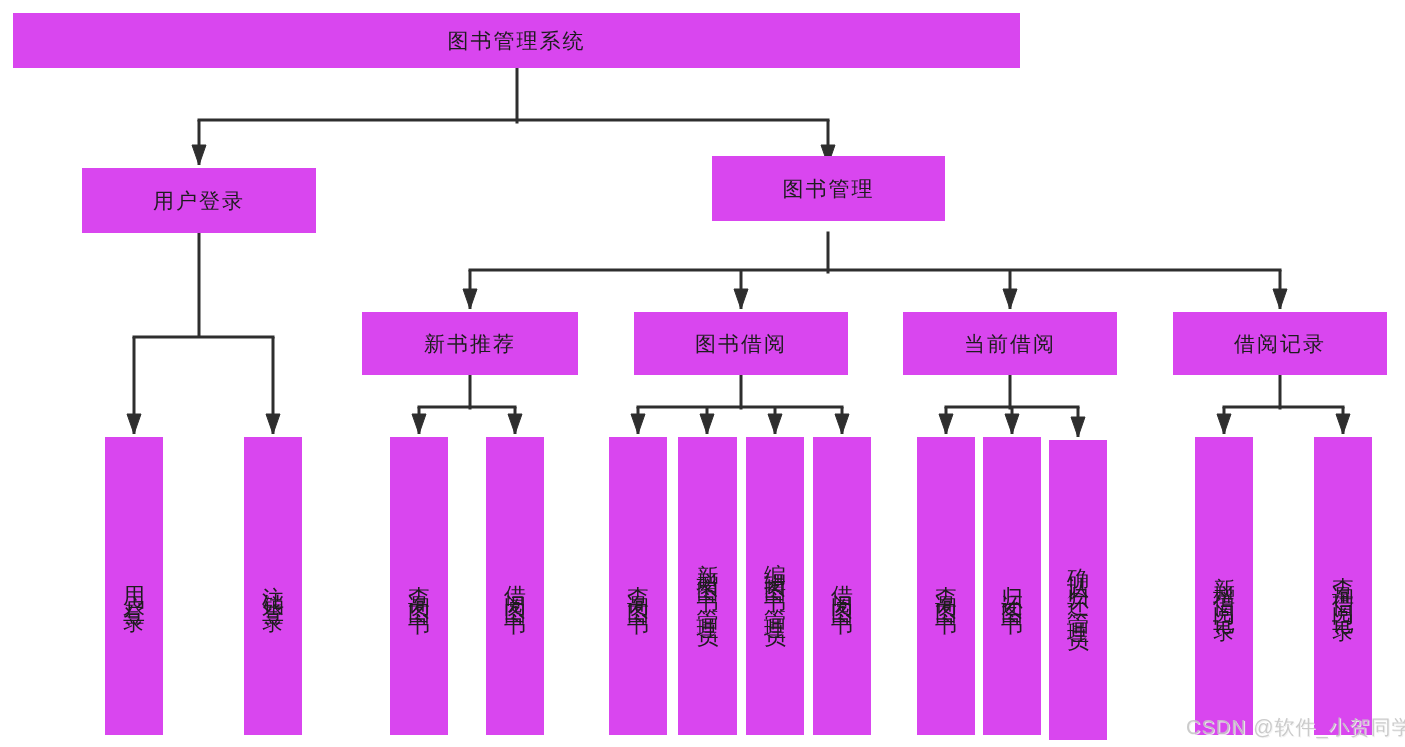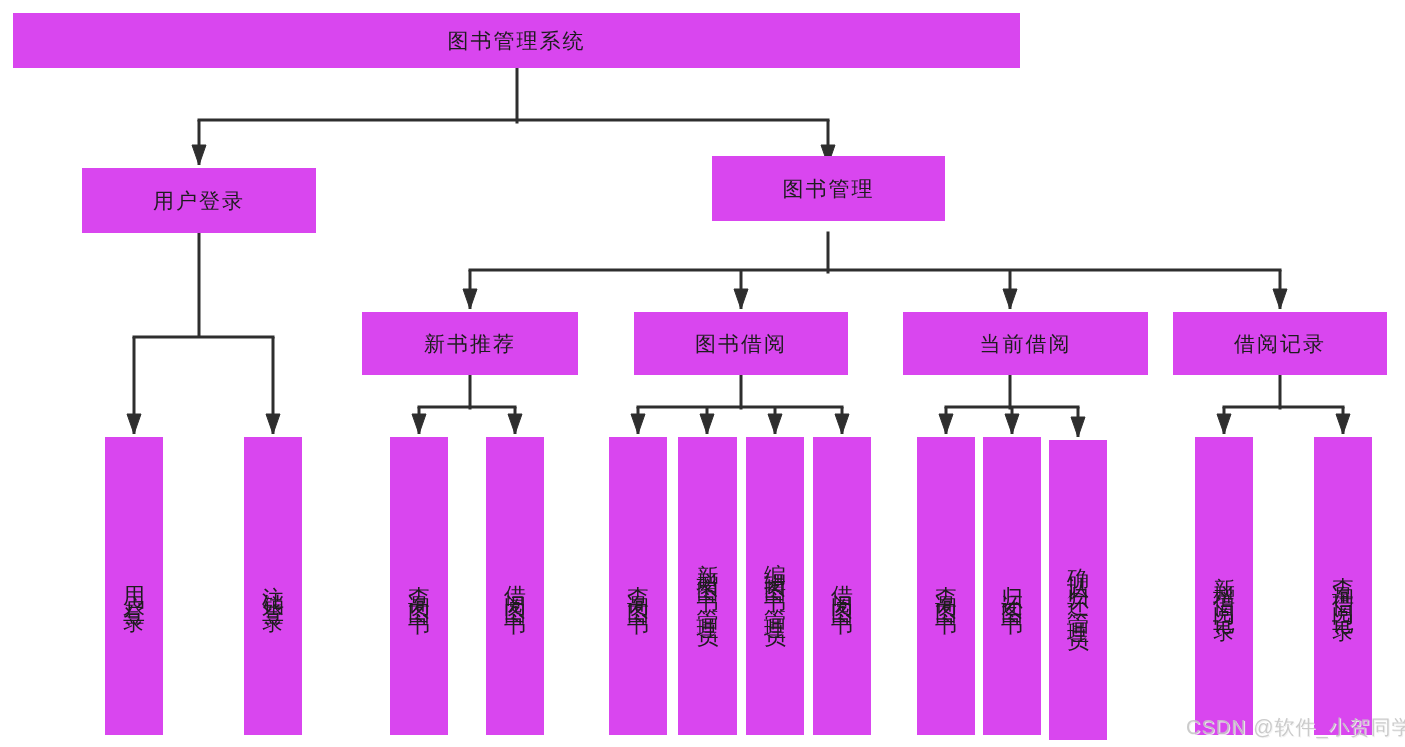--- a/index.html
+++ b/index.html
@@ -84,21 +84,21 @@
     </g>
   </svg>
 
   <div class="node hnode" style="left:13px;top:13px;width:1007px;height:55px;">图书管理系统</div>
 
   <div class="node hnode" style="left:82px;top:168px;width:234px;height:65px;">用户登录</div>
   <div class="node hnode" style="left:712px;top:156px;width:233px;height:65px;">图书管理</div>
 
   <div class="node hnode" style="left:362px;top:312px;width:216px;height:63px;">新书推荐</div>
   <div class="node hnode" style="left:634px;top:312px;width:214px;height:63px;">图书借阅</div>
-  <div class="node hnode" style="left:903px;top:312px;width:245px;height:63px;">当前借阅</div>
+  <div class="node hnode" style="left:903px;top:312px;width:214px;height:63px;">当前借阅</div>
   <div class="node hnode" style="left:1173px;top:312px;width:214px;height:63px;">借阅记录</div>
 
   <div class="node vnode" style="left:105px;top:437px;width:58px;height:298px;">
     <span>用户登录</span>
     </div>
   <div class="node vnode" style="left:244px;top:437px;width:58px;height:298px;">
     <span>注销登录</span>
     </div>
 
   <div class="node vnode" style="left:390px;top:437px;width:58px;height:298px;">

